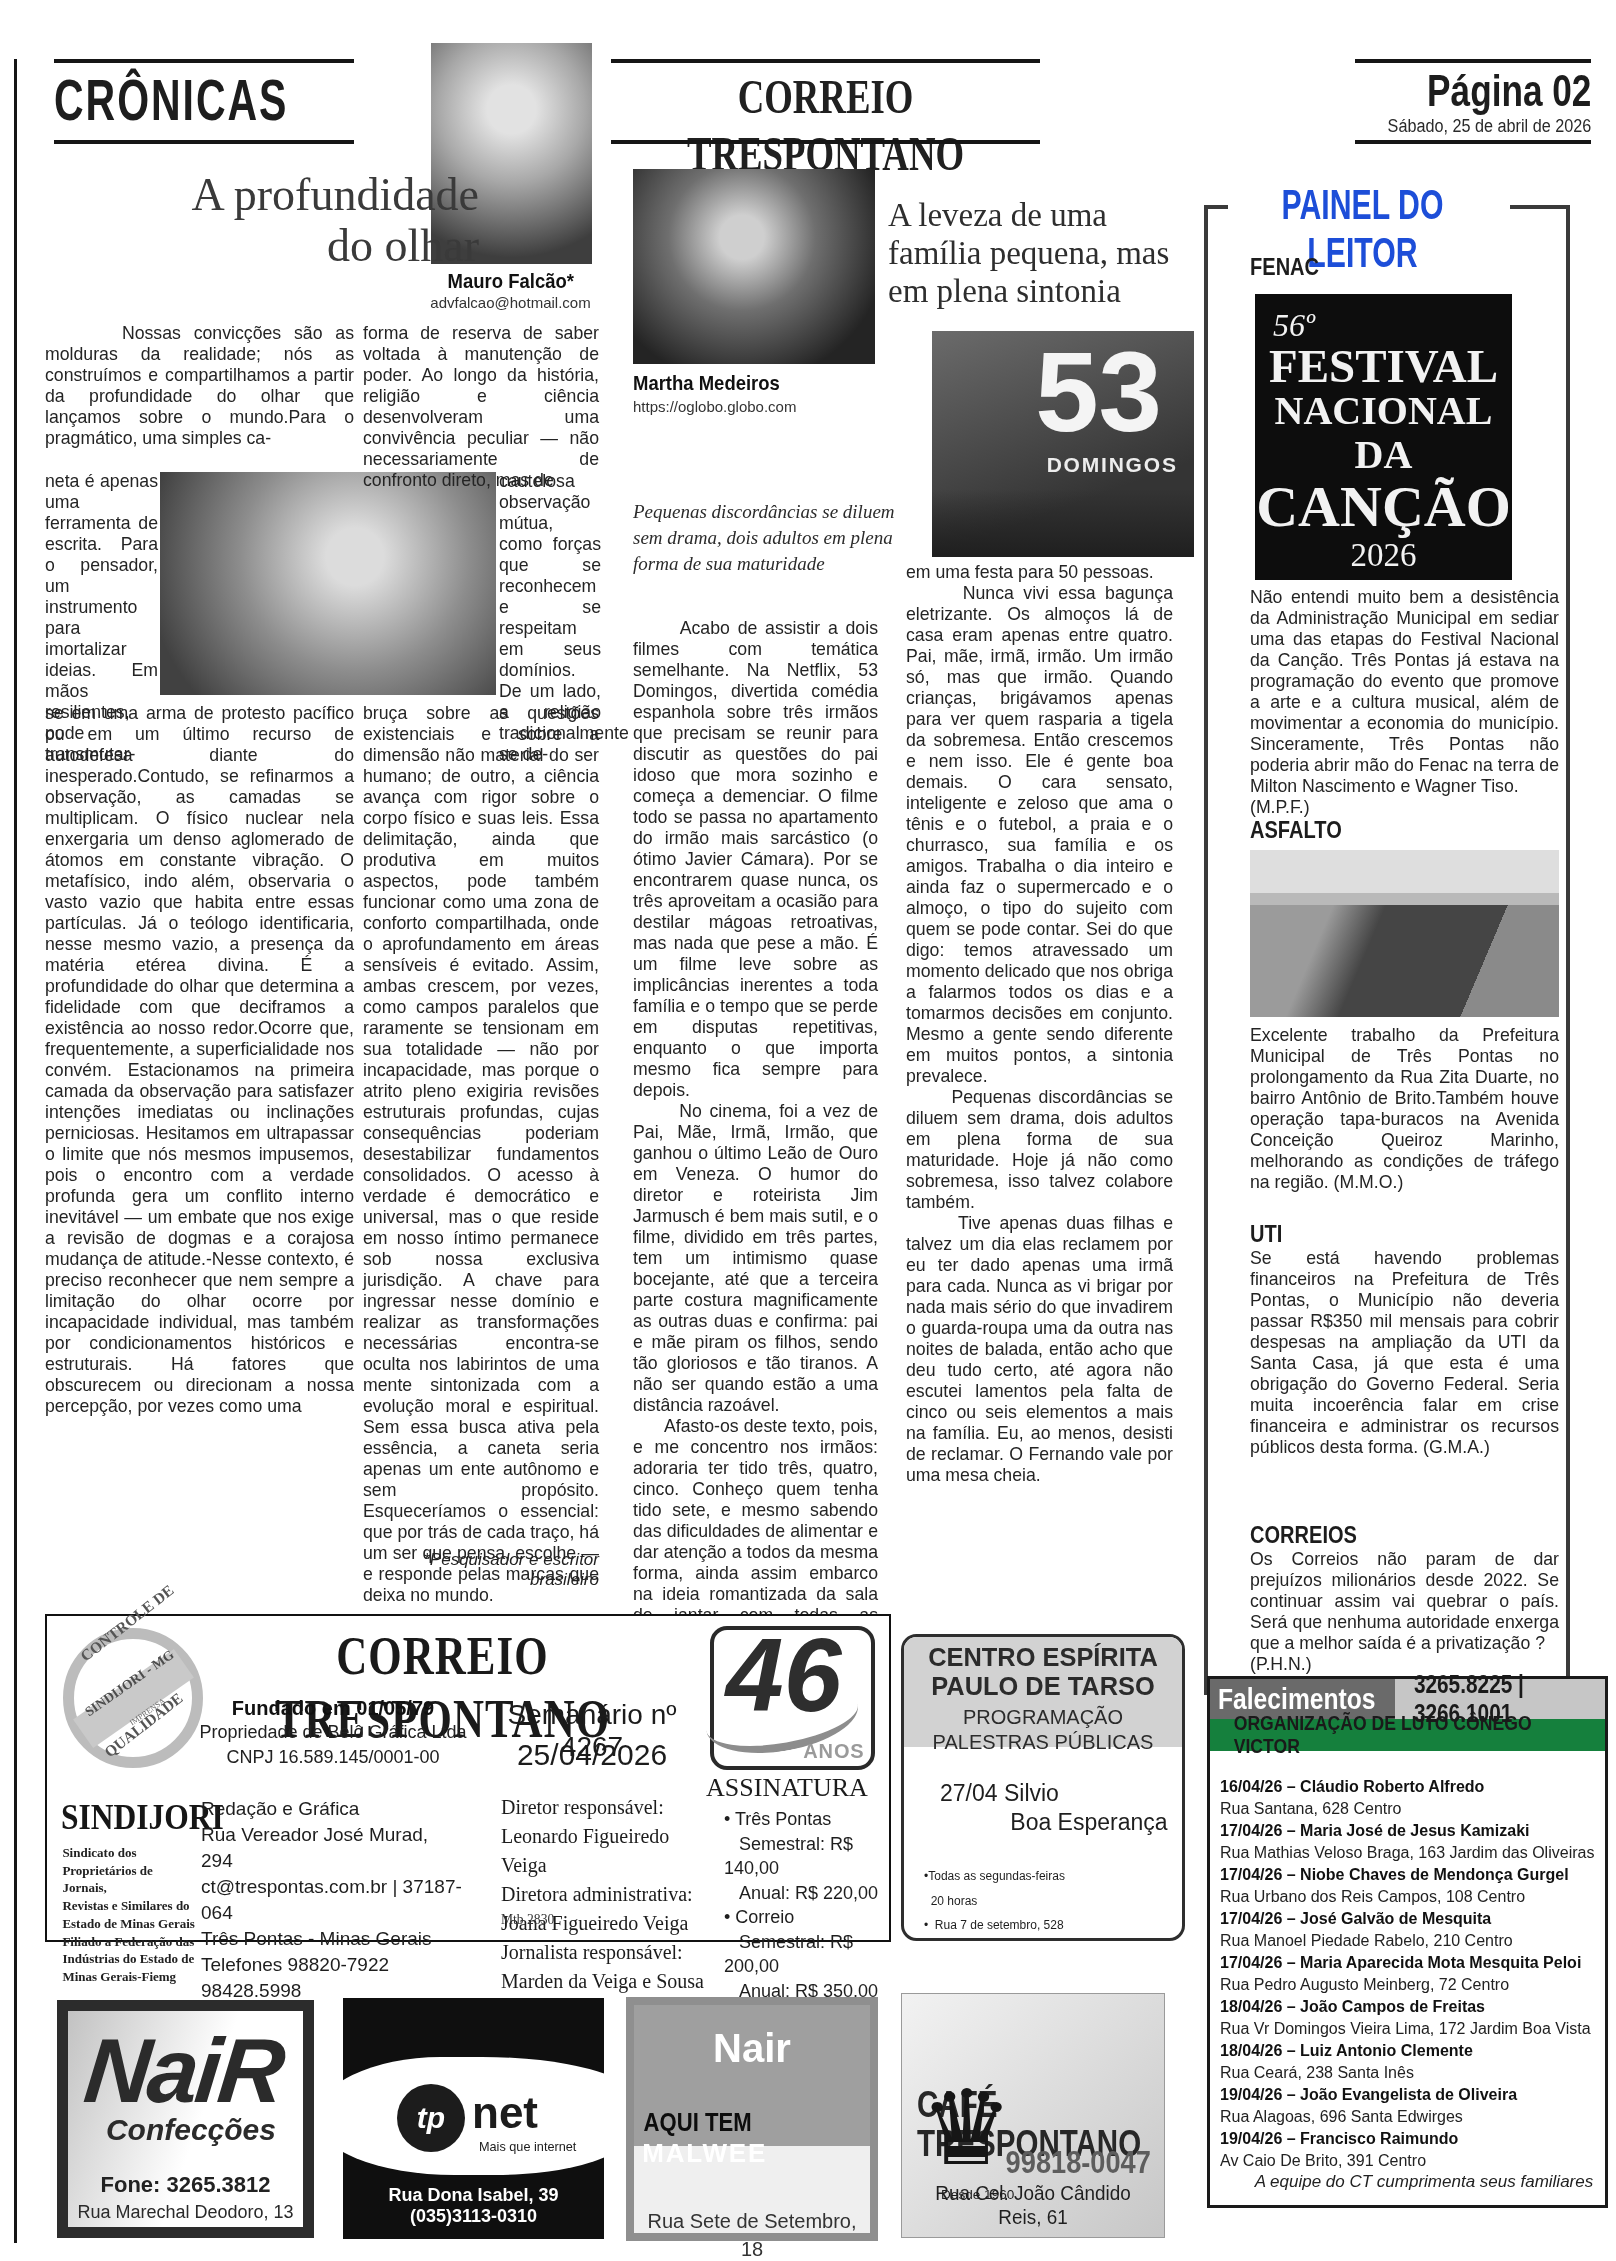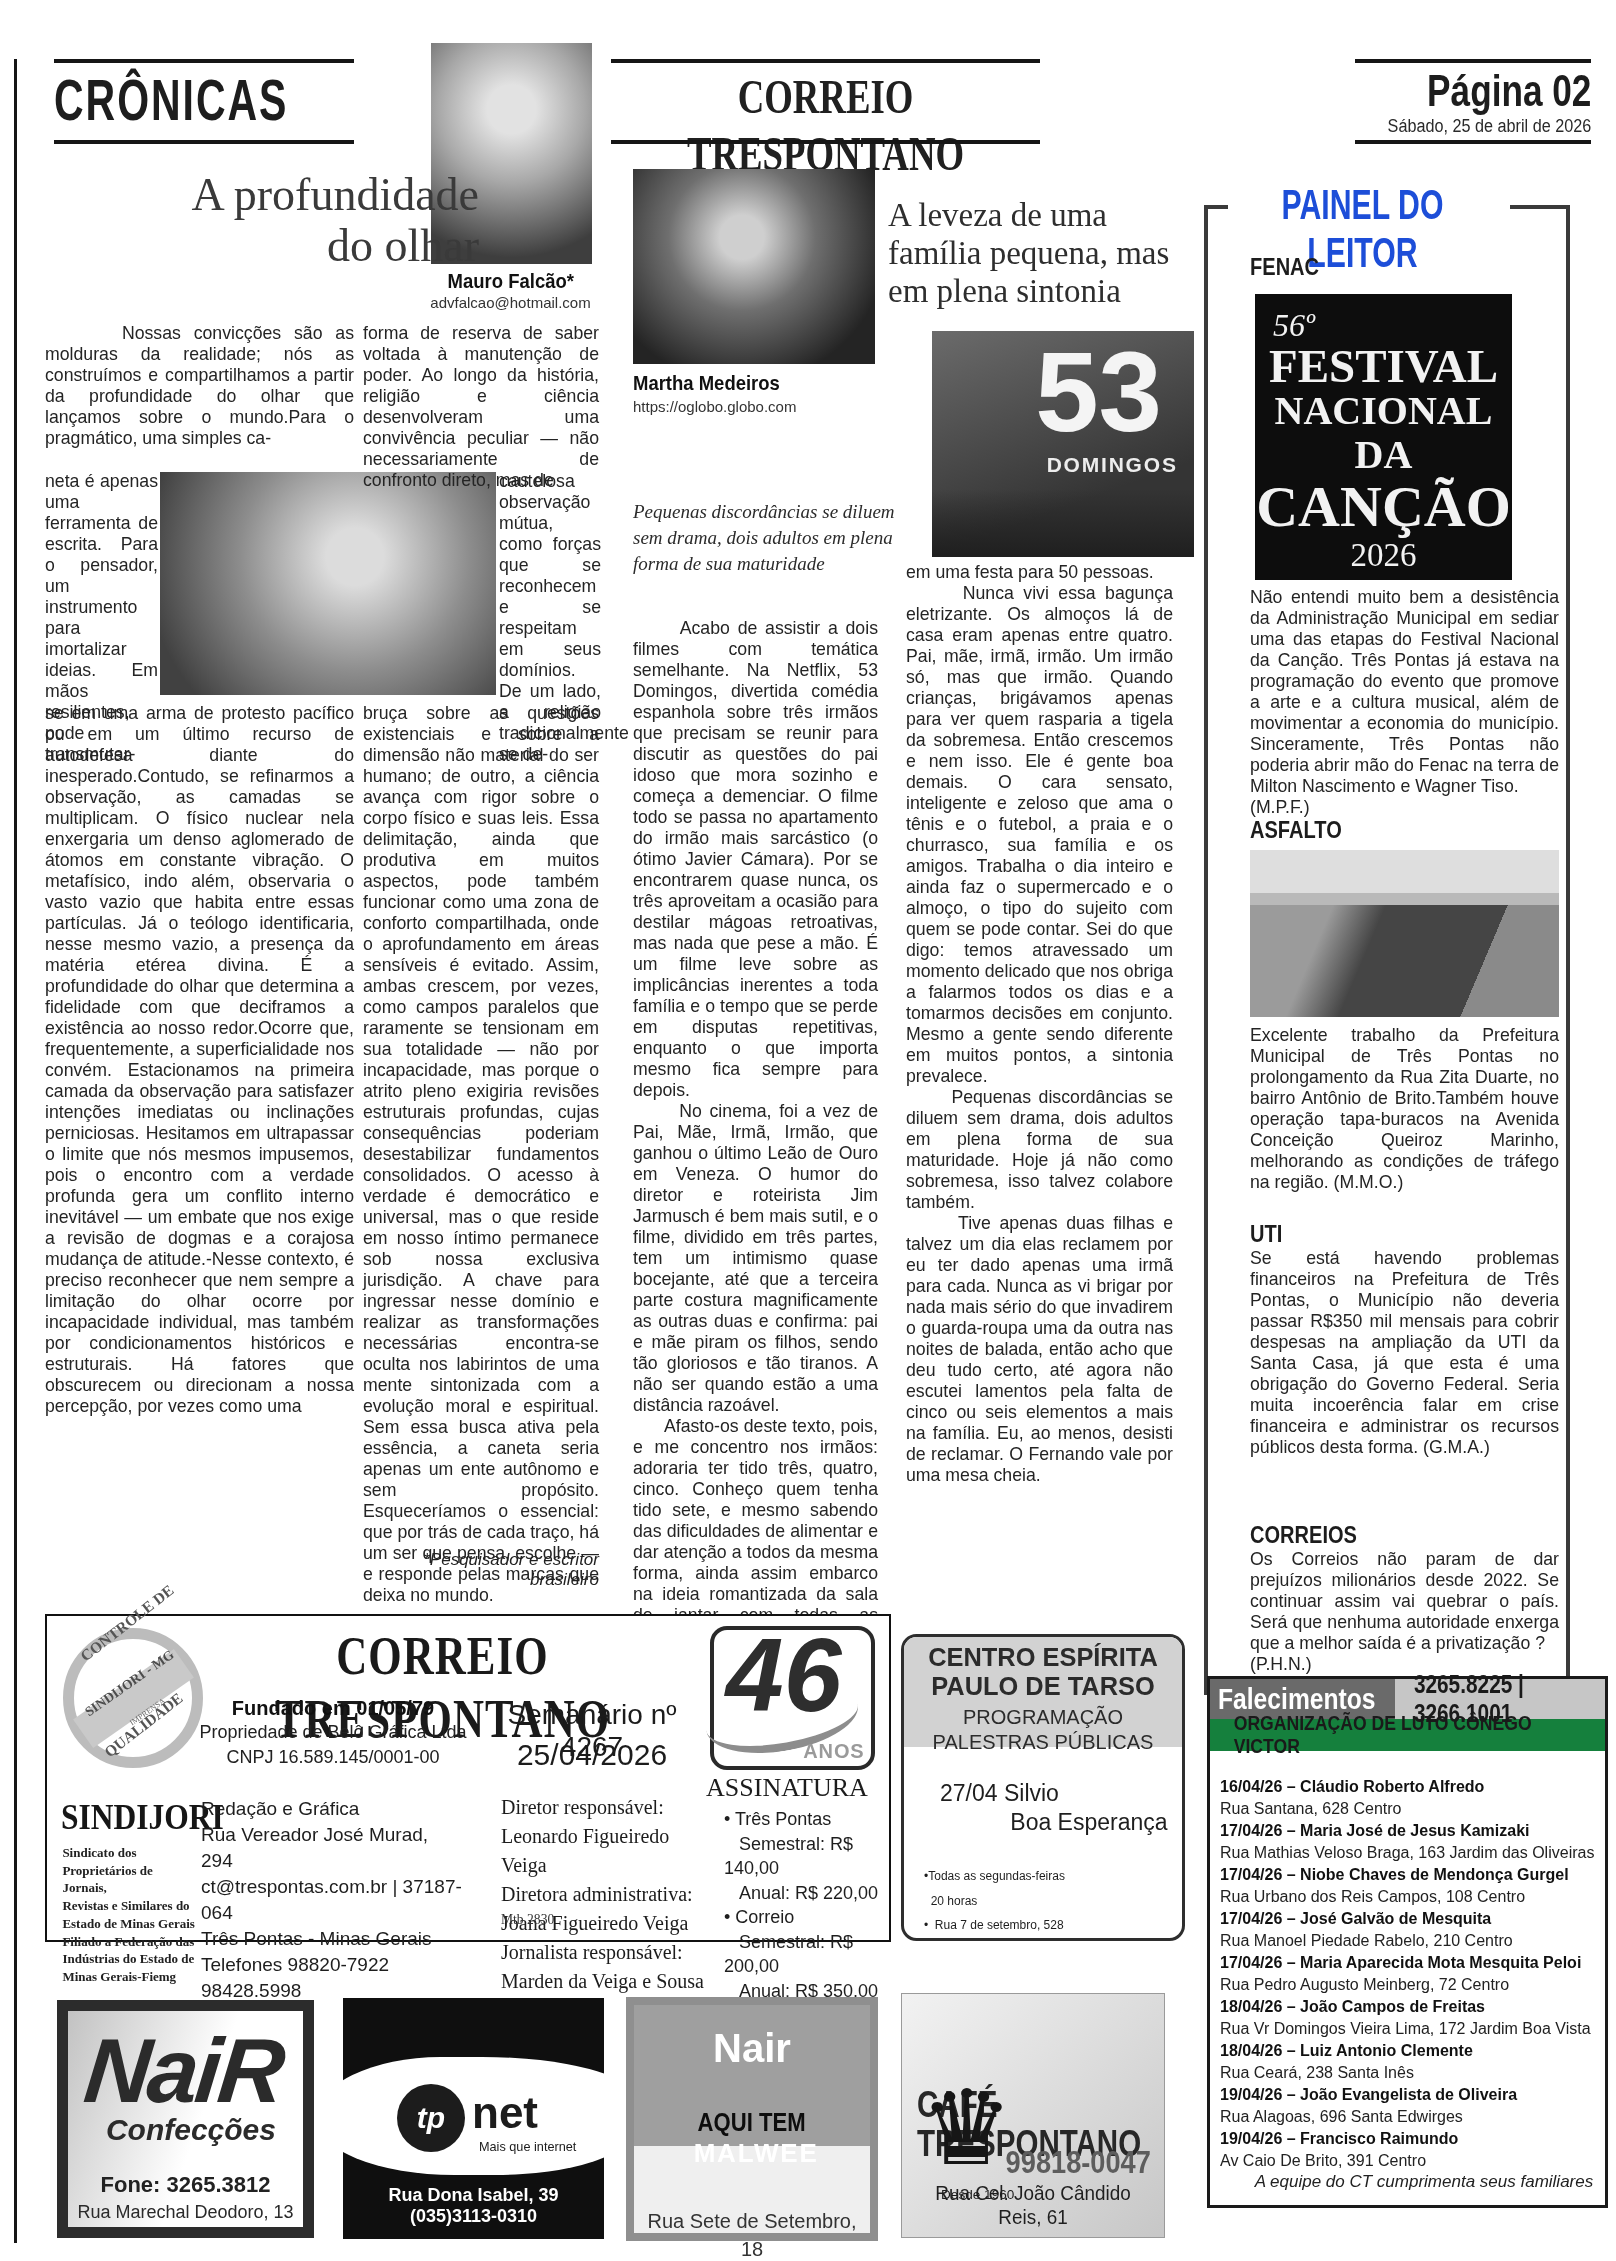--- a/index.html
+++ b/index.html
@@ -264,21 +264,21 @@
     <div class="abs" style="left:54px;top:86px;width:68px;height:68px;background:#1c1c1c;border-radius:50%;display:flex;align-items:center;justify-content:center;">
       <span style="color:#fff;font-size:30px;font-weight:bold;font-style:italic;">tp</span>
     </div>
     <div class="abs" style="left:129px;top:90px;font-size:44px;font-weight:bold;color:#1c1c1c;">net</div>
     <div class="abs" style="left:136px;top:142px;font-size:12.7px;color:#1c1c1c;">Mais que internet</div>
     <div class="abs" style="left:0;bottom:11.8px;width:100%;text-align:center;font-size:18px;font-weight:bold;color:#ffffff;">Rua Dona Isabel, 39 (035)3113-0310</div>
   </div>
 
   <div class="abs" style="left:626px;top:1997px;width:252px;height:244px;border:8.2px solid #8f8f8f;box-sizing:border-box;background:linear-gradient(#9f9f9f 0 62%, #efefef 62%);">
     <div style="text-align:center;font-size:40px;font-weight:bold;color:#ffffff;padding-top:21px;">Nair</div>
-    <div style="text-align:center;margin-top:36px;">
+    <div style="text-align:left;margin-top:36px;">
       <span style="font-size:26px;font-weight:bold;color:#0d0d0d;"><span class="cx" style="transform:scaleX(.85);transform-origin:50% 50%;">AQUI TEM</span></span>
       <span style="font-size:26px;font-weight:bold;color:#ffffff;letter-spacing:1.8px;margin-left:8.2px;">MALWEE</span>
     </div>
     <div class="pre" style="text-align:center;font-size:20px;line-height:28px;color:#333;margin-top:38px;">Rua Sete de Setembro, 18
 Três Pontas | 99778.6907</div>
   </div>
 
   <div class="abs" style="left:901px;top:1993px;width:264px;height:245px;border:1.4px solid #9a9a9a;box-sizing:border-box;background:linear-gradient(135deg,#f2f2f2,#c7c7c7);overflow:hidden;">
     <div class="pre" style="font-size:36px;line-height:39px;font-weight:bold;color:#272727;padding:12.7px 0 0 15.4px;">
       <span class="cx pre" style="transform:scaleX(.82);transform-origin:0 50%;">CAFÉ

